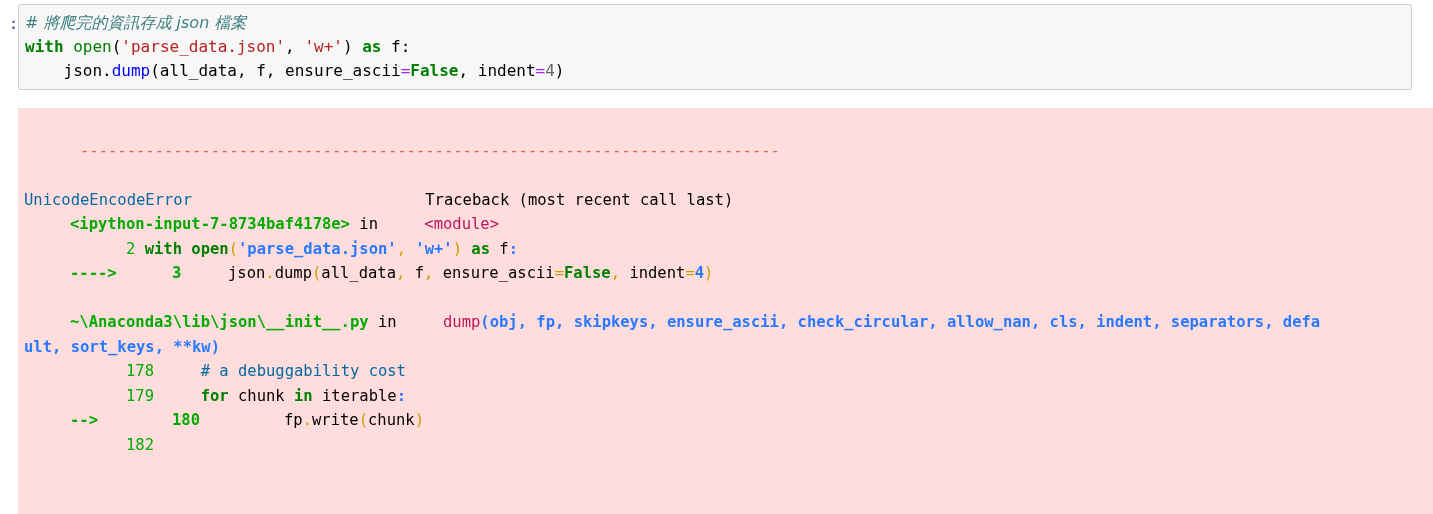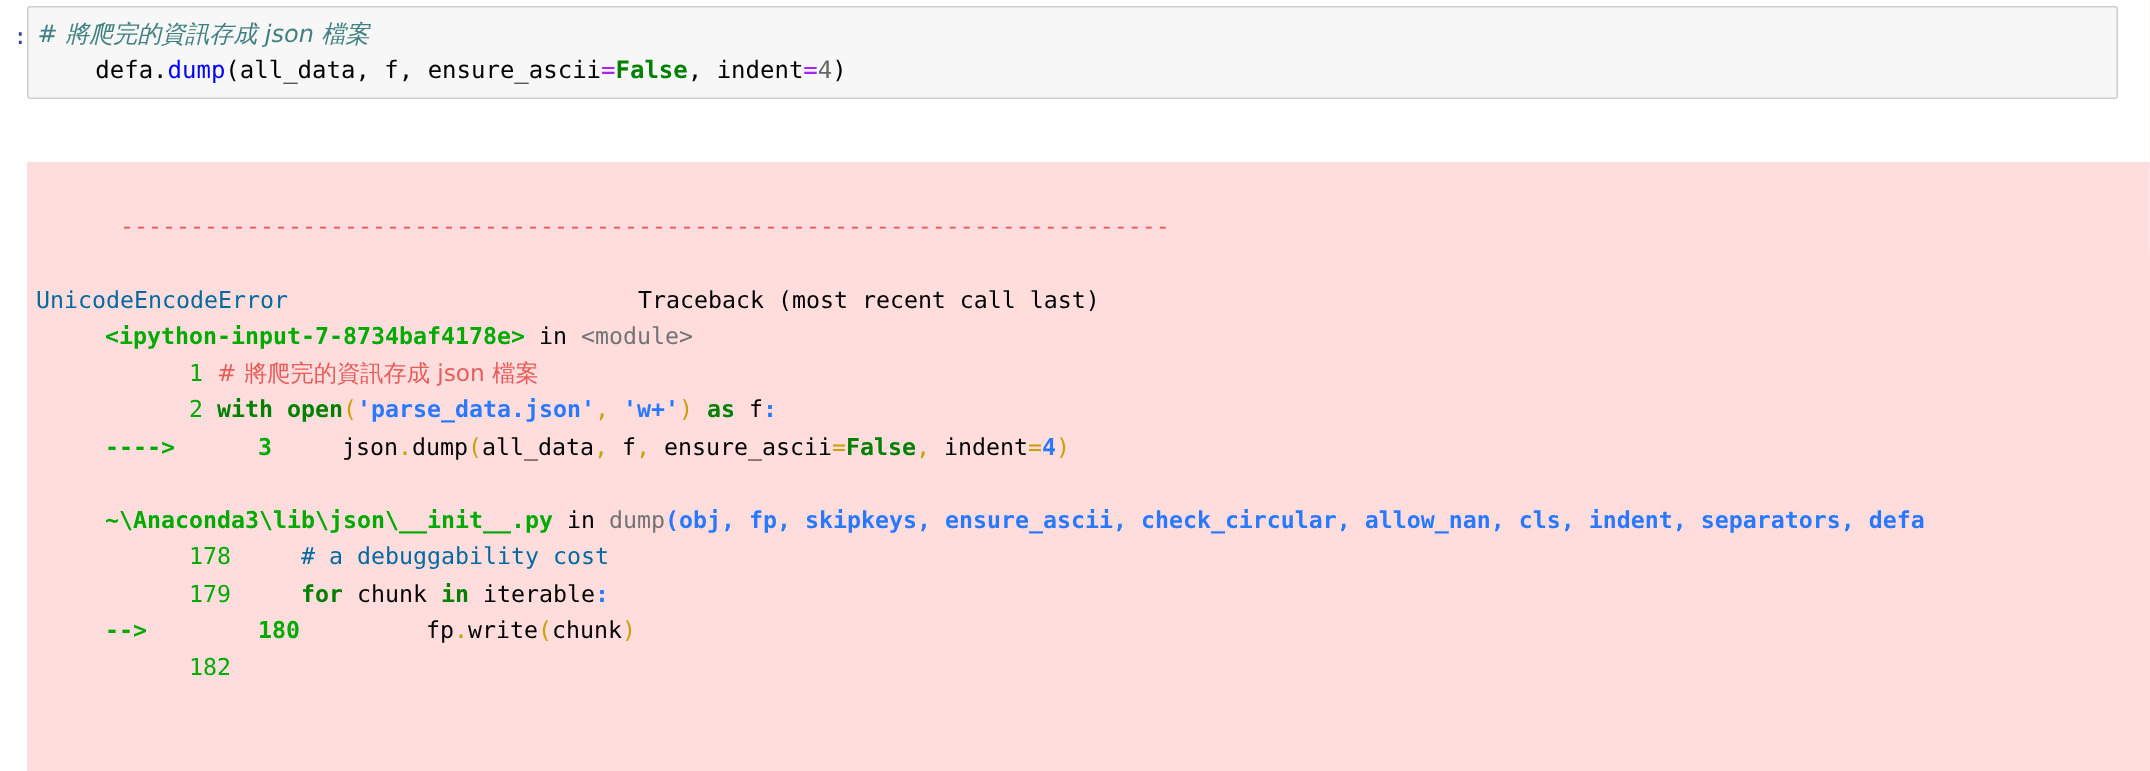--- a/index.html
+++ b/index.html
@@ -82,21 +82,21 @@
     line-height: 24.5px;
     white-space: pre;
     color: #000000;
   }
   .tb-line.blank { color: transparent; }
 
   
   .a-red       { color: #0369a1; }
   .a-green     { color: #00AA00; font-weight: bold; margin-left: 46px; }
   .a-green-n   { color: #00AA00; }
-  .a-cyan      { color: #737373; }
+  .a-cyan      { color: #be185d; margin-left: 37px; }
   .a-blue      { color: #2979FF; font-weight: bold; }
   .a-black     { color: #000000; }
   .a-dkgreen   { color: #008000; font-weight: bold; }
   .a-yellow    { color: #C8A000; }
   .a-cjk-red   { color: #E75C58; font-family: "DejaVu Sans", "Liberation Sans", sans-serif; }
   .a-string    { color: #2979FF; font-weight: bold; }
   .a-sep       { color: #E75C58; letter-spacing: 0px; }
 
   .cjk-italic {
     font-family: "DejaVu Sans", "Liberation Sans", sans-serif;
@@ -107,45 +107,46 @@
 </head>
 <body>
 
 <div class="notebook">
 
   <div class="cell-row">
     <div class="prompt">:</div>
     <div class="input-area">
       <div id="source-lines">
           <div class="code-line"><span class="cjk-italic"># 將爬完的資訊存成 json 檔案</span></div>
-          <div class="code-line"><span class="c-plain">    defa.</span><span class="c-func">dump</span><span class="c-plain">(all_data, f, ensure_ascii</span><span class="c-kwarg">=</span><span class="c-keyword">False</span><span class="c-plain">, indent</span><span class="c-kwarg">=</span><span class="c-number">4</span><span class="c-plain">)</span></div>
+          <div class="code-line"><span class="c-keyword">with</span><span class="c-plain"> </span><span class="c-builtin">open</span><span class="c-plain">(</span><span class="c-string">'parse_data.json'</span><span class="c-plain">, </span><span class="c-string">'w+'</span><span class="c-plain">) </span><span class="c-keyword">as</span><span class="c-plain"> f:</span></div>
+          <div class="code-line"><span class="c-plain">    json.</span><span class="c-func">dump</span><span class="c-plain">(all_data, f, ensure_ascii</span><span class="c-kwarg">=</span><span class="c-keyword">False</span><span class="c-plain">, indent</span><span class="c-kwarg">=</span><span class="c-number">4</span><span class="c-plain">)</span></div>
         </div>
     </div>
   </div>
 
   <div class="error-block">
 
     <div class="tb-line">
       <span class="a-sep">---------------------------------------------------------------------------</span>
     </div>
 
     <div class="tb-line"><span class="a-red">UnicodeEncodeError</span><span class="a-black">                         </span><span class="a-black">Traceback (most recent call last)</span></div>
 
     <div class="tb-line"><span class="a-green">&lt;ipython-input-7-8734baf4178e&gt;</span><span class="a-black"> </span><span class="a-black">in</span><span class="a-black"> </span><span class="a-cyan">&lt;module&gt;</span></div>
 
     <div id="frame1-lines">
-        <div class="tb-line"><span class="a-green">      </span><span class="a-green-n">1 </span><span class="a-cjk-red"># 將爬完的資訊存成 json 檔案</span></div>
         <div class="tb-line"><span class="a-green">      </span><span class="a-green-n">2 </span><span class="a-dkgreen">with</span><span class="a-black"> </span><span class="a-dkgreen">open</span><span class="a-yellow">(</span><span class="a-string">'parse_data.json'</span><span class="a-yellow">,</span><span class="a-black"> </span><span class="a-string">'w+'</span><span class="a-yellow">)</span><span class="a-black"> </span><span class="a-dkgreen">as</span><span class="a-black"> f</span><span class="a-blue">:</span></div>
         <div class="tb-line"><span class="a-green">----&gt; </span><span class="a-green">3 </span><span class="a-black">    json</span><span class="a-yellow">.</span><span class="a-black">dump</span><span class="a-yellow">(</span><span class="a-black">all_data</span><span class="a-yellow">,</span><span class="a-black"> f</span><span class="a-yellow">,</span><span class="a-black"> ensure_ascii</span><span class="a-yellow">=</span><span class="a-dkgreen">False</span><span class="a-yellow">,</span><span class="a-black"> indent</span><span class="a-yellow">=</span><span class="a-blue">4</span><span class="a-yellow">)</span></div>
       </div>
 
     <div class="tb-line blank"> </div>
 
     <div class="tb-line"><span class="a-green">~\Anaconda3\lib\json\__init__.py</span><span class="a-black"> </span><span class="a-black">in</span><span class="a-black"> </span><span class="a-cyan">dump</span><span class="a-blue">(obj, fp, skipkeys, ensure_ascii, check_circular, allow_nan, cls, indent, separators, defa</span></div>
 
+    <div class="tb-line"><span class="a-blue">ult, sort_keys, **kw)</span></div>
 
     <div id="frame2-lines">
         <div class="tb-line"><span class="a-green">      </span><span class="a-green-n">178 </span><span class="a-red">    # a debuggability cost</span></div>
         <div class="tb-line"><span class="a-green">      </span><span class="a-green-n">179 </span><span class="a-dkgreen">    for</span><span class="a-black"> chunk </span><span class="a-dkgreen">in</span><span class="a-black"> iterable</span><span class="a-blue">:</span></div>
         <div class="tb-line"><span class="a-green">--&gt;   </span><span class="a-green">180 </span><span class="a-black">        fp</span><span class="a-yellow">.</span><span class="a-black">write</span><span class="a-yellow">(</span><span class="a-black">chunk</span><span class="a-yellow">)</span></div>
         <div class="tb-line"><span class="a-green">      </span><span class="a-green-n">182 </span><span class="a-black"></span></div>
       </div>
 
     <div class="tb-line blank"> </div>
 

